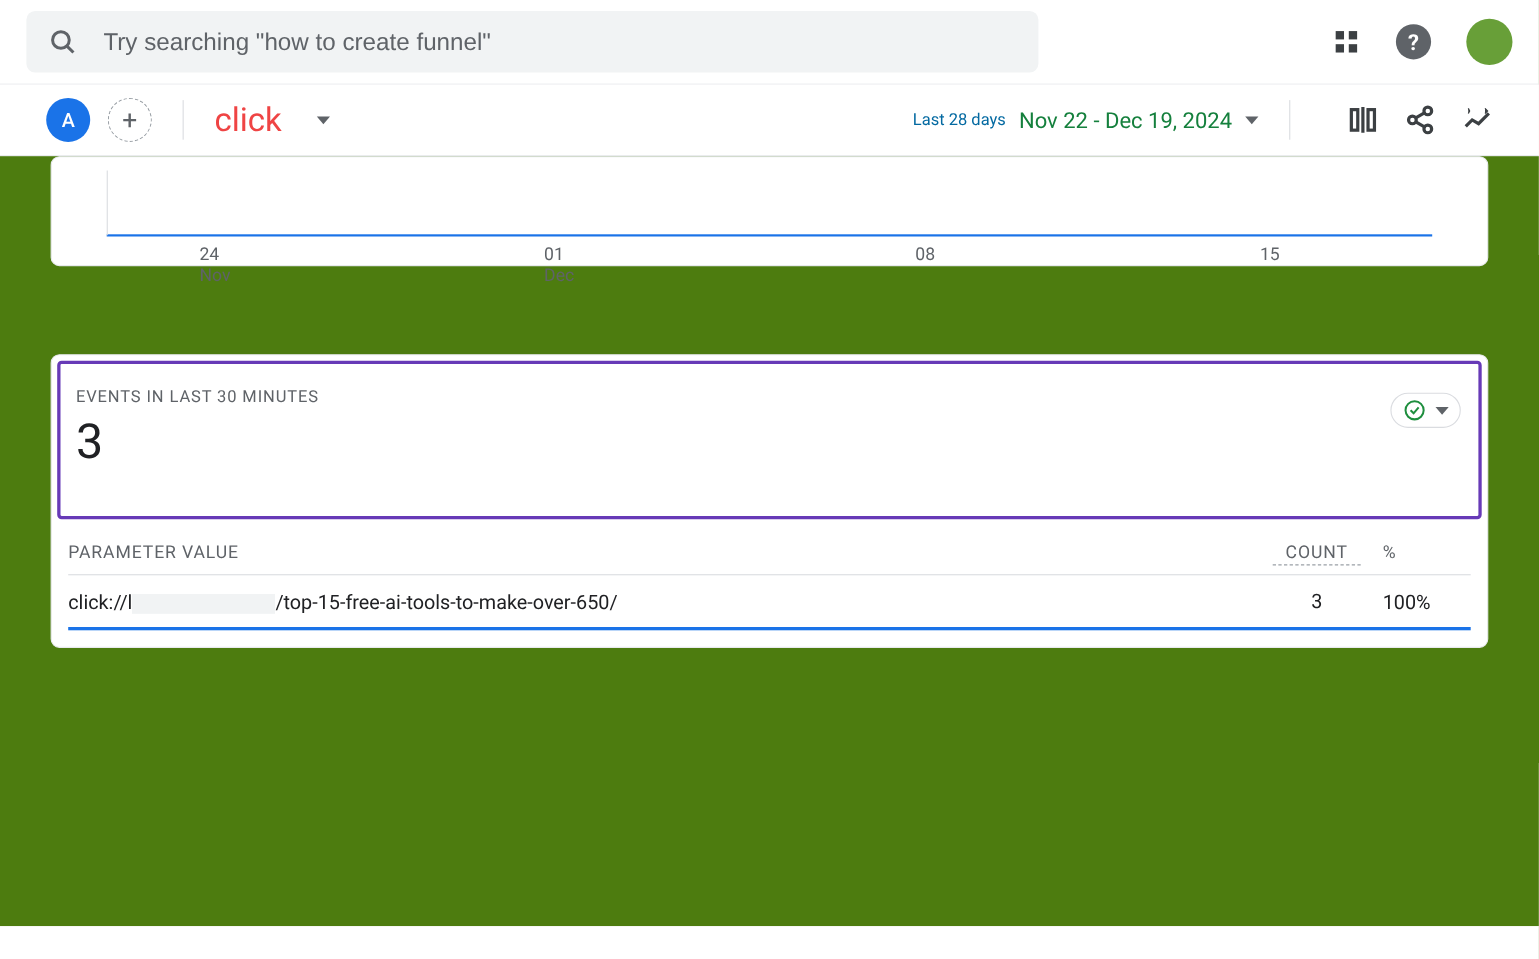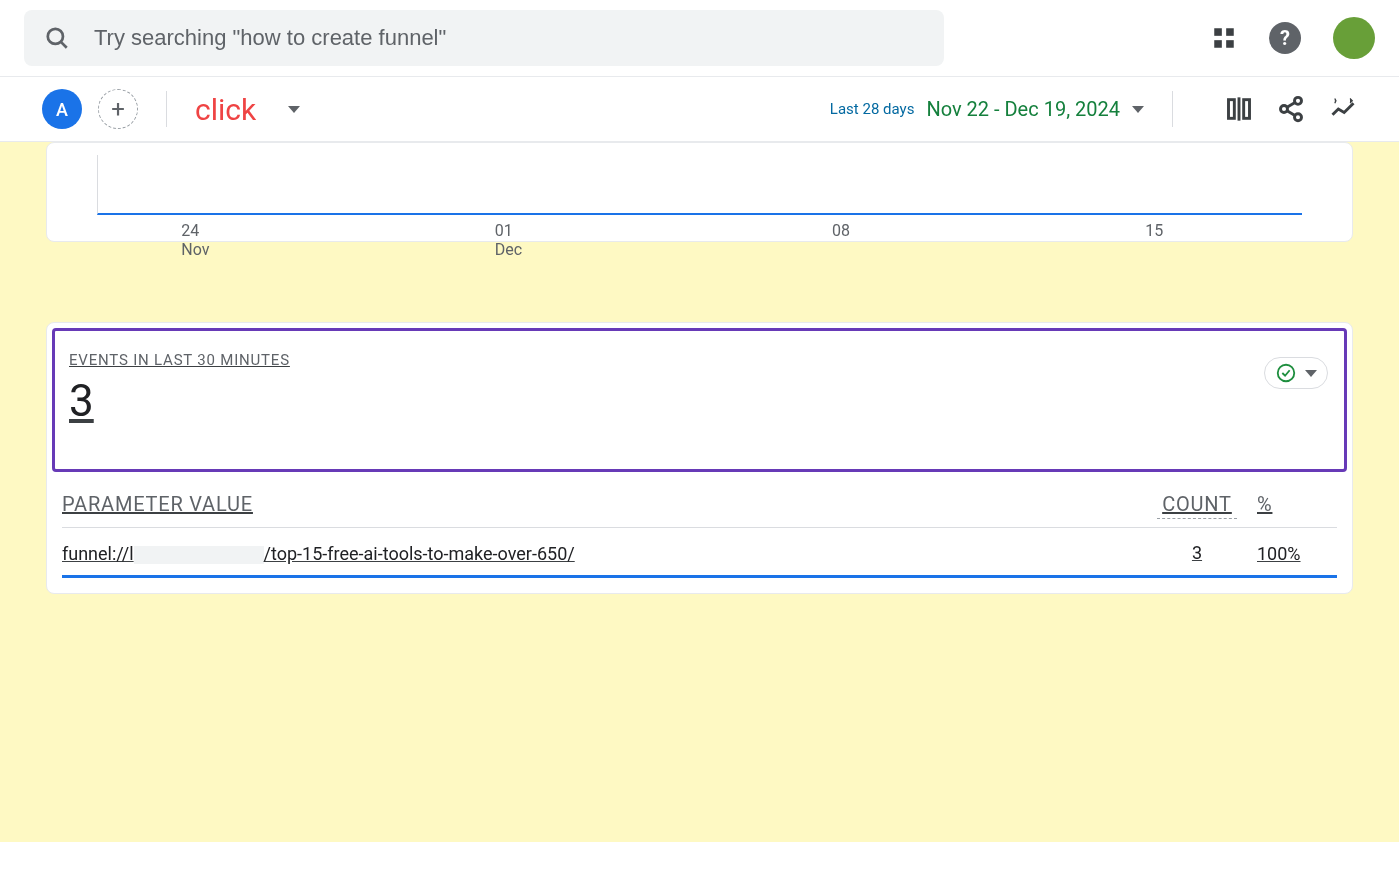--- a/index.html
+++ b/index.html
@@ -85,24 +85,23 @@
   cursor: pointer;
 }
 .date-range .label { font-size: 15px; color: #0369a1; }
 .date-range .range { font-size: 20px; color: #15803d; }
 .toolbar-icons {
   display: flex; align-items: center; gap: 24px;
   margin-left: 12px;
   padding-left: 12px;
 }
 .content {
-  background: #fef9c3;
+  background: #4d7c0f;
   padding: 0 46px 60px;
   min-height: 700px;
-  text-decoration: underline;
 }
 .card {
   background: #fff;
   border: 1px solid #e8eaed;
   border-radius: 8px;
 }
 .chart-card {
   padding: 0 20px 20px;
   margin-bottom: 80px;
 }
@@ -168,21 +167,21 @@
   display: flex;
   align-items: center;
   gap: 8px;
   cursor: pointer;
 }
 .param-table {
   margin-top: 12px;
 }
 .param-table-header {
   display: flex;
-  font-size: 20px;
+  font-size: 16px;
   letter-spacing: 0.8px;
   color: #5f6368;
   padding: 8px 0;
   border-bottom: 1px solid #dadce0;
 }
 .col-value { flex: 1; }
 .col-count { width: 80px; text-align: center; border-bottom: 1px dashed #9aa0a6; align-self: flex-start; padding-bottom: 2px; }
 .col-pct { width: 100px; text-align: left; padding-left: 20px; }
 .param-table-row {
   display: flex;
@@ -317,21 +316,21 @@
     </div>
 
     <div class="param-table">
       <div class="param-table-header">
         <div class="col-value">PARAMETER VALUE</div>
         <div class="col-count">COUNT</div>
         <div class="col-pct">%</div>
       </div>
       <div class="param-table-row">
         <div class="col-value">
-          <span>funnel://l</span><span class="redacted"></span><span>/top-15-free-ai-tools-to-make-over-650/</span>
+          <span>click://l</span><span class="redacted"></span><span>/top-15-free-ai-tools-to-make-over-650/</span>
         </div>
         <div class="col-count" style="border:none">3</div>
         <div class="col-pct">100%</div>
       </div>
     </div>
   </div>
 
 </div>
 
 </body></html>

